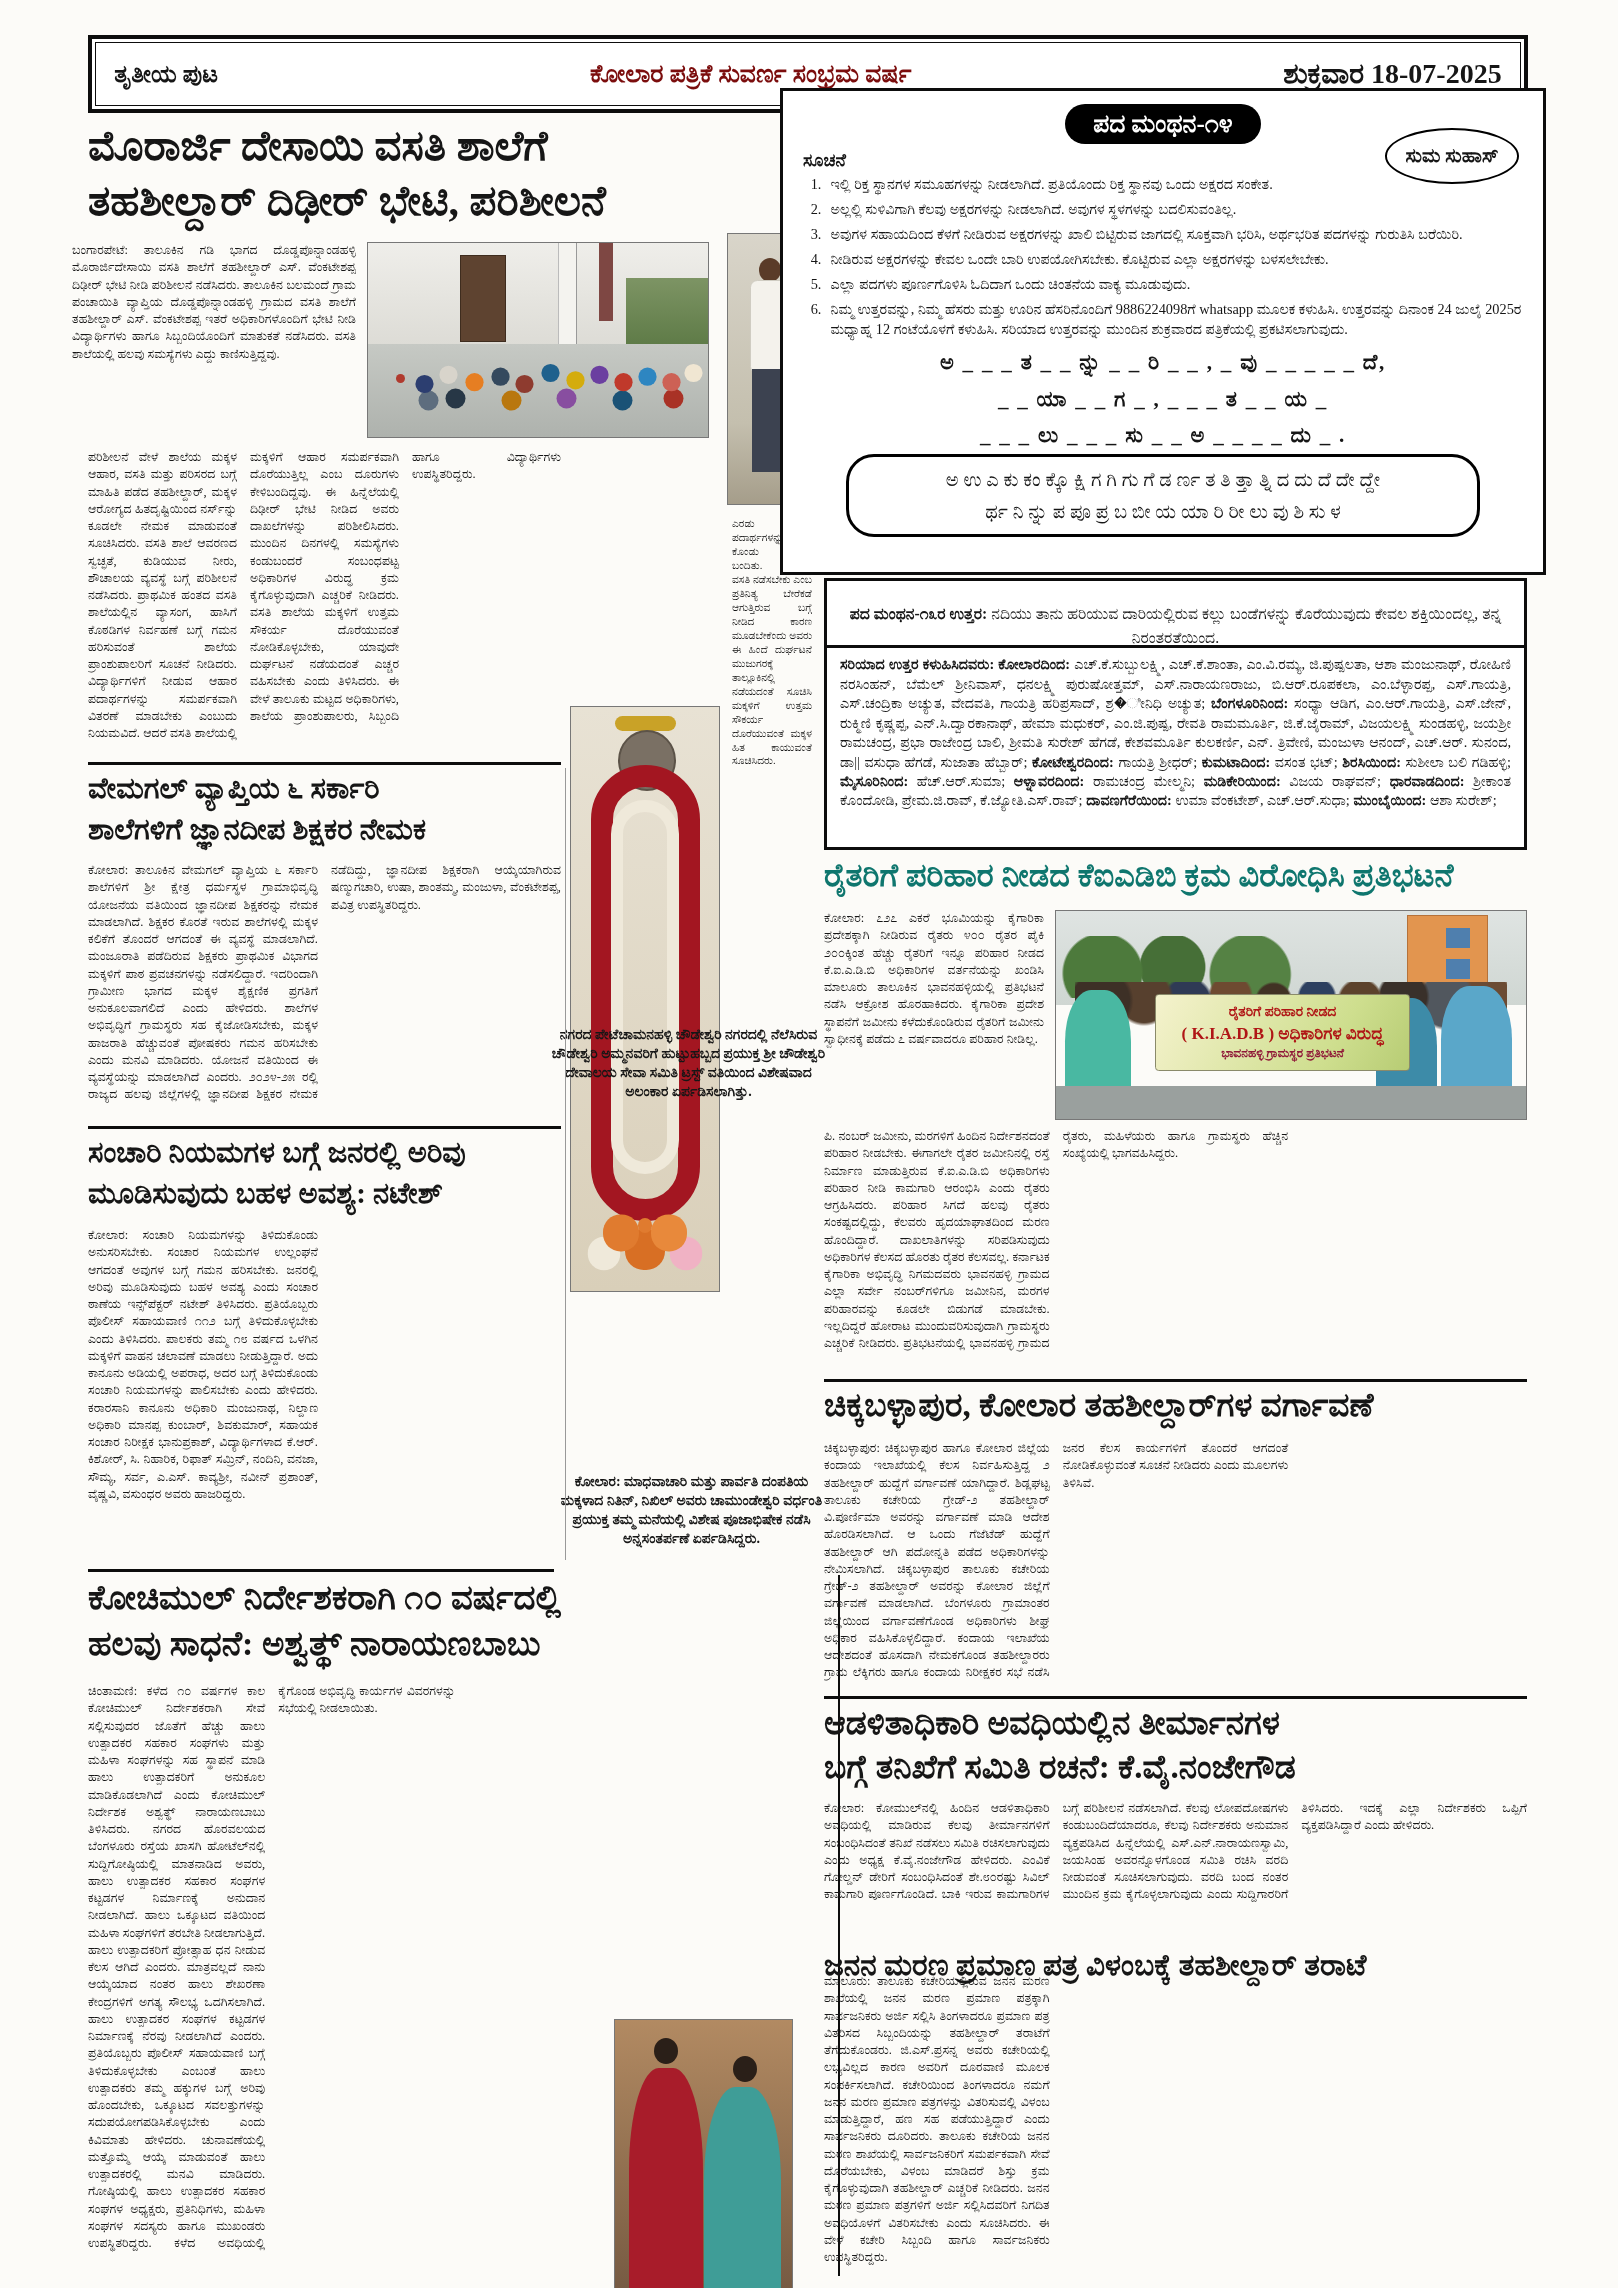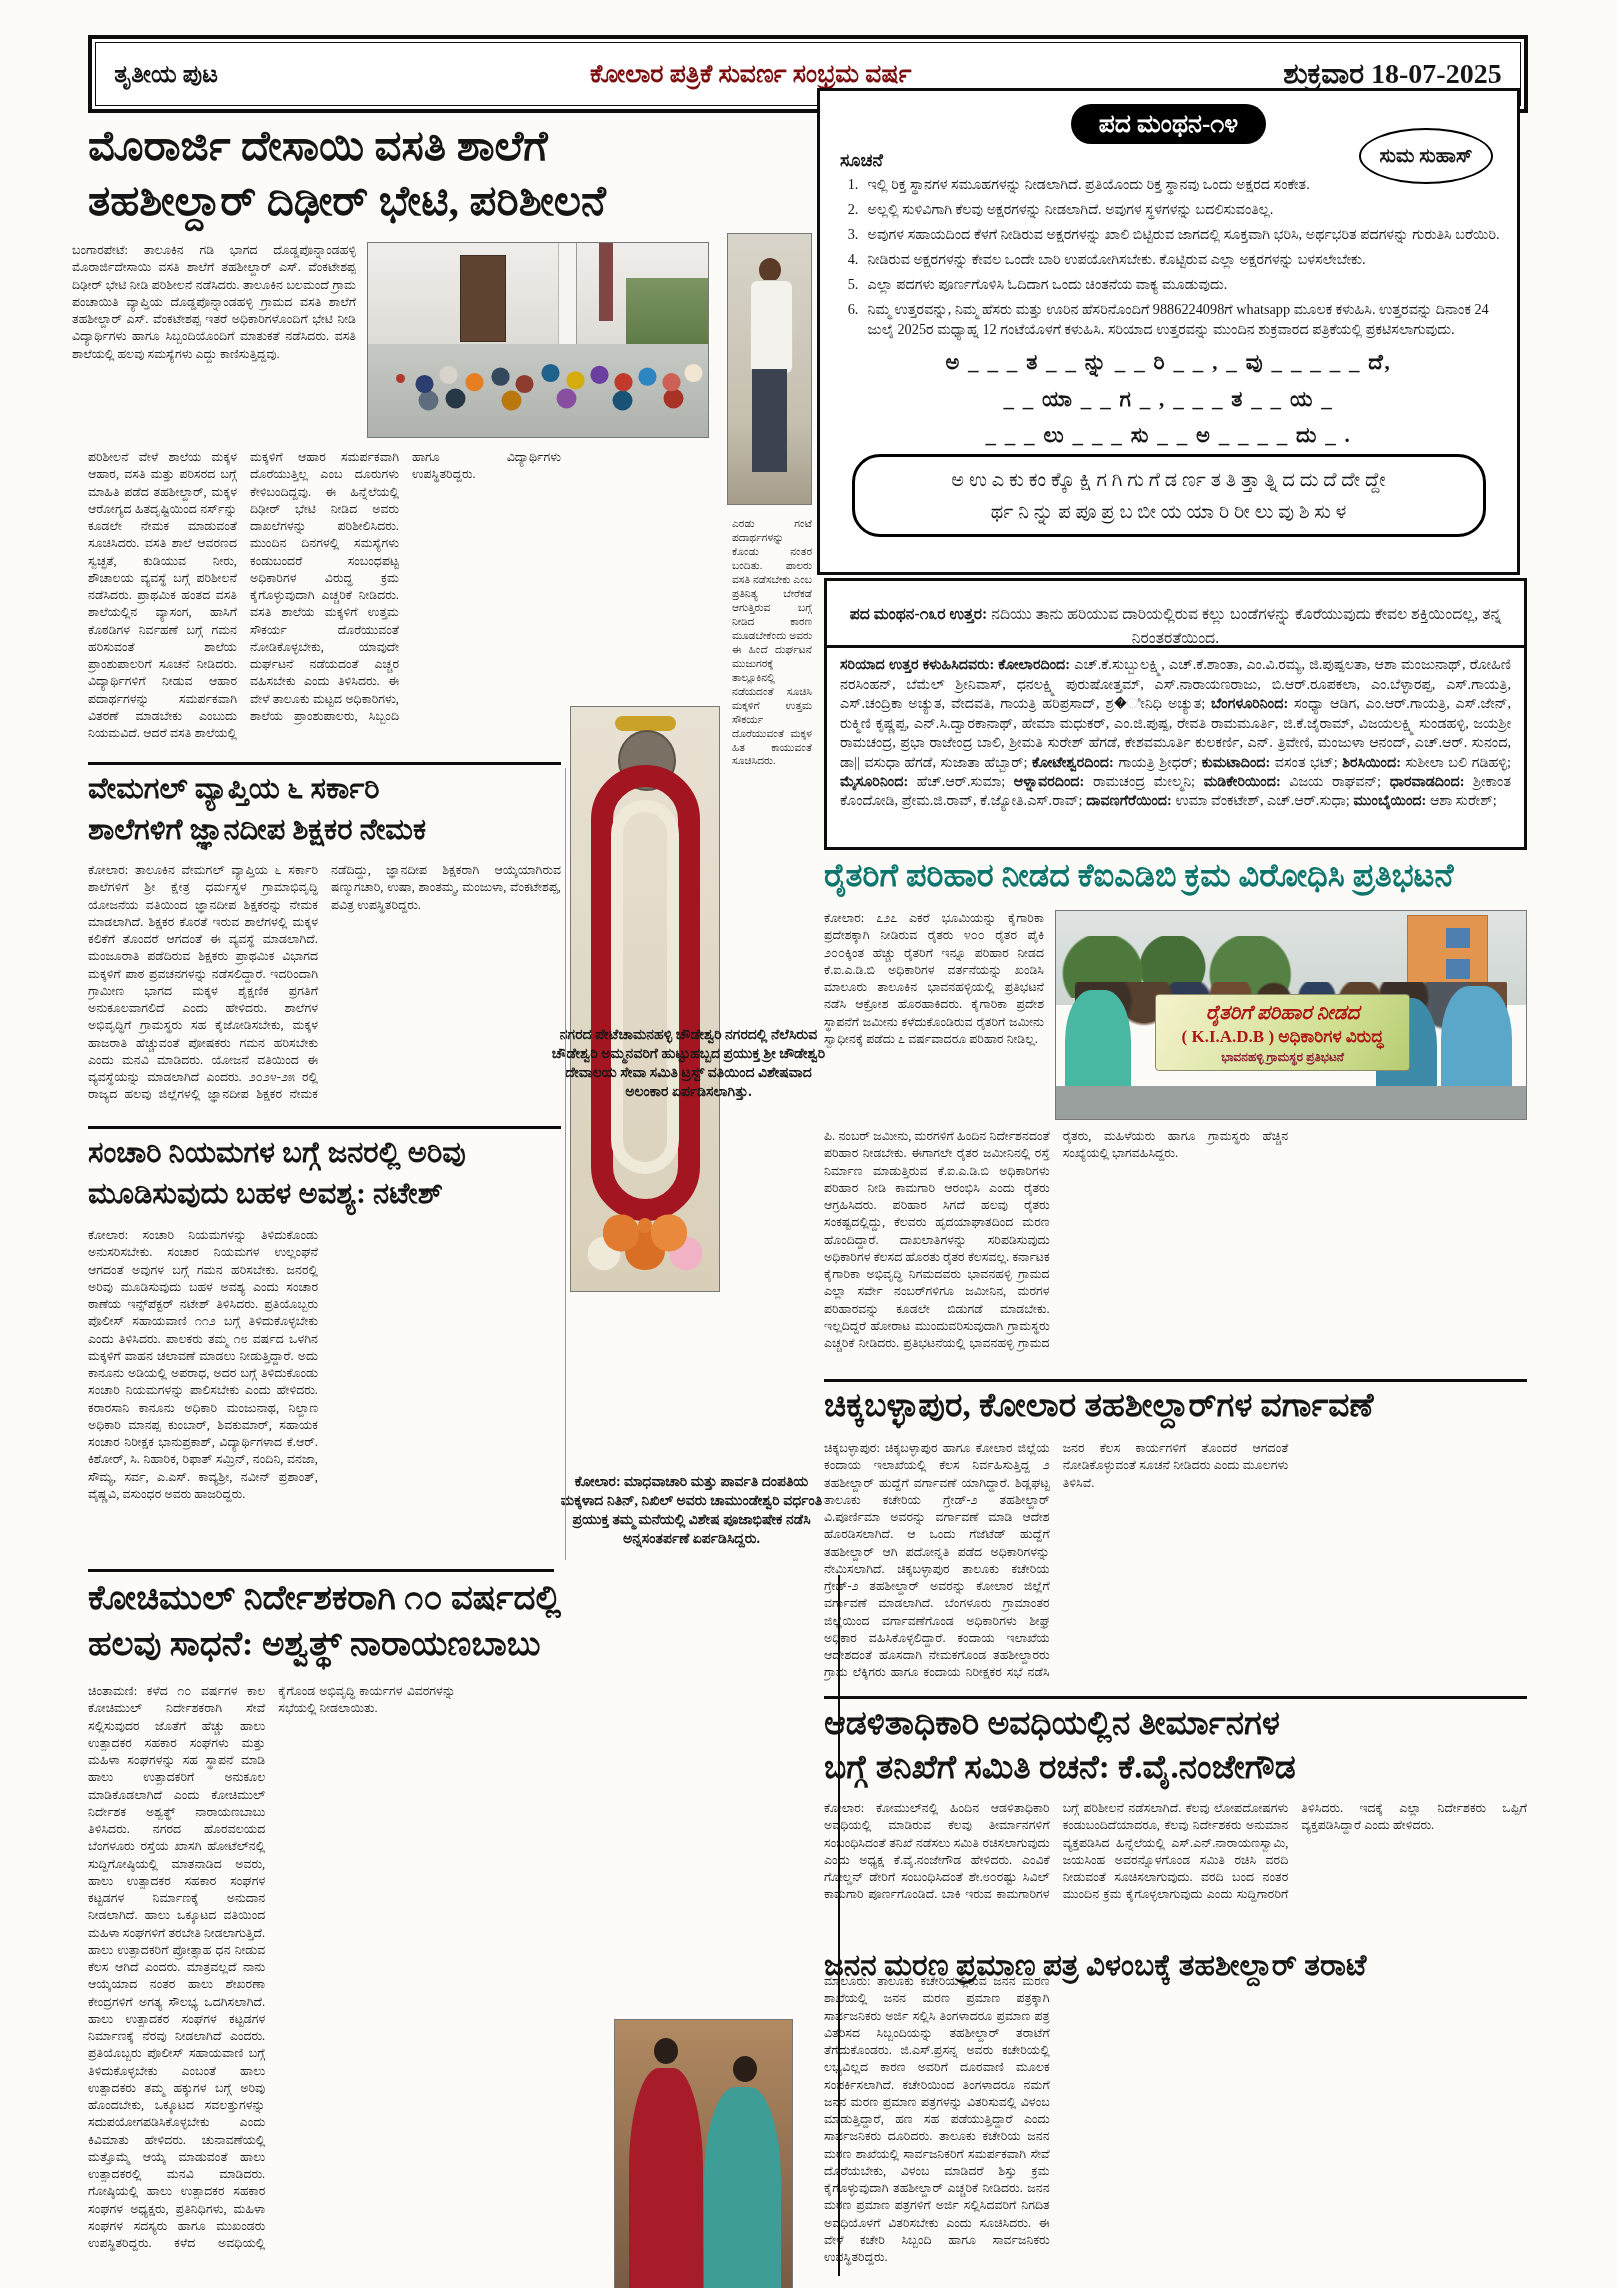--- a/index.html
+++ b/index.html
@@ -79,21 +79,21 @@
      radial-gradient(circle at 26% 32%,#2f3a55 7%,transparent 8%),radial-gradient(circle at 36% 22%,#6e4a31 7%,transparent 8%),
      radial-gradient(circle at 46% 30%,#413224 7%,transparent 8%),radial-gradient(circle at 56% 24%,#2d4060 7%,transparent 8%),
      radial-gradient(circle at 66% 30%,#5c422c 7%,transparent 8%),radial-gradient(circle at 76% 24%,#39302a 7%,transparent 8%),
      radial-gradient(circle at 86% 30%,#51575e 7%,transparent 8%),radial-gradient(circle at 94% 26%,#6b4b33 7%,transparent 8%);}
   .saree-l{position:absolute;left:2%;bottom:0;width:14%;height:62%;border-radius:40% 40% 0 0;background:#49b8a2;}
   .saree-r{position:absolute;right:3%;bottom:0;width:15%;height:64%;border-radius:40% 40% 0 0;background:#5aa7c9;}
   .saree-r2{position:absolute;right:19%;bottom:0;width:13%;height:58%;border-radius:40% 40% 0 0;background:#3d8ba8;}
   .banner{position:absolute;left:21%;top:40%;width:54%;height:36%;background:linear-gradient(120deg,#f5f2cd,#cede8e 70%,#b7cc74);
      border:1.8px solid #8a8a6a;border-radius:3.7px;display:flex;flex-direction:column;align-items:center;justify-content:center;gap:3.7px;}
   .banner div{color:#b01616;font-weight:bold;text-align:center;line-height:1.15;}
-  .banner .b1{font-size:20px;font-style:italic;} .banner .b2{font-size:17px;} .banner .b3{font-size:12px;color:#8f1838;}
+  .banner .b1{font-size:14px;} .banner .b2{font-size:17px;} .banner .b3{font-size:12px;color:#8f1838;}
   .ph-road{position:absolute;left:0;bottom:0;right:0;height:16%;background:#9aa09e;}
   .vline{background:#999;}
 </style>
 </head>
 <body>
 
 <div id="page">
 
   <div class="abs" id="mast">
     <div id="mast-inner">
@@ -160,21 +160,21 @@
   <div class="abs caption" style="left:557px;top:1473px;width:269px;">ಕೋಲಾರ: ಮಾಧವಾಚಾರಿ ಮತ್ತು ಪಾರ್ವತಿ ದಂಪತಿಯ ಮಕ್ಕಳಾದ ನಿತಿನ್, ನಿಖಿಲ್ ಅವರು ಚಾಮುಂಡೇಶ್ವರಿ ವರ್ಧಂತಿ ಪ್ರಯುಕ್ತ ತಮ್ಮ ಮನೆಯಲ್ಲಿ ವಿಶೇಷ ಪೂಜಾಭಿಷೇಕ ನಡೆಸಿ ಅನ್ನಸಂತರ್ಪಣೆ ಏರ್ಪಡಿಸಿದ್ದರು.</div>
 
   <div class="abs rule" style="left:88px;top:1569px;width:466px;height:2.8px;"></div>
   <div class="abs hl" style="left:88px;top:1580px;width:748px;font-size:34px;">ಕೋಚಿಮುಲ್ ನಿರ್ದೇಶಕರಾಗಿ ೧೦ ವರ್ಷದಲ್ಲಿ</div>
   <div class="abs hl" style="left:88px;top:1626px;width:748px;font-size:34px;">ಹಲವು ಸಾಧನೆ: ಅಶ್ವತ್ಥ್ ನಾರಾಯಣಬಾಬು</div>
   <div class="abs bt cols4" style="left:88px;top:1683px;width:748px;height:589px;">ಚಿಂತಾಮಣಿ: ಕಳೆದ ೧೦ ವರ್ಷಗಳ ಕಾಲ ಕೋಚಿಮುಲ್ ನಿರ್ದೇಶಕರಾಗಿ ಸೇವೆ ಸಲ್ಲಿಸುವುದರ ಜೊತೆಗೆ ಹೆಚ್ಚು ಹಾಲು ಉತ್ಪಾದಕರ ಸಹಕಾರ ಸಂಘಗಳು ಮತ್ತು ಮಹಿಳಾ ಸಂಘಗಳನ್ನು ಸಹ ಸ್ಥಾಪನೆ ಮಾಡಿ ಹಾಲು ಉತ್ಪಾದಕರಿಗೆ ಅನುಕೂಲ ಮಾಡಿಕೊಡಲಾಗಿದೆ ಎಂದು ಕೋಚಿಮುಲ್ ನಿರ್ದೇಶಕ ಅಶ್ವತ್ಥ್ ನಾರಾಯಣಬಾಬು ತಿಳಿಸಿದರು. ನಗರದ ಹೊರವಲಯದ ಬೆಂಗಳೂರು ರಸ್ತೆಯ ಖಾಸಗಿ ಹೋಟೆಲ್‌ನಲ್ಲಿ ಸುದ್ದಿಗೋಷ್ಠಿಯಲ್ಲಿ ಮಾತನಾಡಿದ ಅವರು, ಹಾಲು ಉತ್ಪಾದಕರ ಸಹಕಾರ ಸಂಘಗಳ ಕಟ್ಟಡಗಳ ನಿರ್ಮಾಣಕ್ಕೆ ಅನುದಾನ ನೀಡಲಾಗಿದೆ. ಹಾಲು ಒಕ್ಕೂಟದ ವತಿಯಿಂದ ಮಹಿಳಾ ಸಂಘಗಳಿಗೆ ತರಬೇತಿ ನೀಡಲಾಗುತ್ತಿದೆ. ಹಾಲು ಉತ್ಪಾದಕರಿಗೆ ಪ್ರೋತ್ಸಾಹ ಧನ ನೀಡುವ ಕೆಲಸ ಆಗಿದೆ ಎಂದರು. ಮಾತ್ರವಲ್ಲದೆ ನಾನು ಆಯ್ಕೆಯಾದ ನಂತರ ಹಾಲು ಶೇಖರಣಾ ಕೇಂದ್ರಗಳಿಗೆ ಅಗತ್ಯ ಸೌಲಭ್ಯ ಒದಗಿಸಲಾಗಿದೆ. ಹಾಲು ಉತ್ಪಾದಕರ ಸಂಘಗಳ ಕಟ್ಟಡಗಳ ನಿರ್ಮಾಣಕ್ಕೆ ನೆರವು ನೀಡಲಾಗಿದೆ ಎಂದರು. ಪ್ರತಿಯೊಬ್ಬರು ಪೊಲೀಸ್ ಸಹಾಯವಾಣಿ ಬಗ್ಗೆ ತಿಳಿದುಕೊಳ್ಳಬೇಕು ಎಂಬಂತೆ ಹಾಲು ಉತ್ಪಾದಕರು ತಮ್ಮ ಹಕ್ಕುಗಳ ಬಗ್ಗೆ ಅರಿವು ಹೊಂದಬೇಕು, ಒಕ್ಕೂಟದ ಸವಲತ್ತುಗಳನ್ನು ಸದುಪಯೋಗಪಡಿಸಿಕೊಳ್ಳಬೇಕು ಎಂದು ಕಿವಿಮಾತು ಹೇಳಿದರು. ಚುನಾವಣೆಯಲ್ಲಿ ಮತ್ತೊಮ್ಮೆ ಆಯ್ಕೆ ಮಾಡುವಂತೆ ಹಾಲು ಉತ್ಪಾದಕರಲ್ಲಿ ಮನವಿ ಮಾಡಿದರು. ಗೋಷ್ಠಿಯಲ್ಲಿ ಹಾಲು ಉತ್ಪಾದಕರ ಸಹಕಾರ ಸಂಘಗಳ ಅಧ್ಯಕ್ಷರು, ಪ್ರತಿನಿಧಿಗಳು, ಮಹಿಳಾ ಸಂಘಗಳ ಸದಸ್ಯರು ಹಾಗೂ ಮುಖಂಡರು ಉಪಸ್ಥಿತರಿದ್ದರು. ಕಳೆದ ಅವಧಿಯಲ್ಲಿ ಕೈಗೊಂಡ ಅಭಿವೃದ್ಧಿ ಕಾರ್ಯಗಳ ವಿವರಗಳನ್ನು ಸಭೆಯಲ್ಲಿ ನೀಡಲಾಯಿತು.</div>
 
   <div class="abs vline" style="left:565px;top:768px;width:0.9px;height:792px;"></div>
   <div class="abs vline" style="left:838px;top:1575px;width:1.8px;height:701px;background:#0d0d0d;"></div>
 
-  <div class="abs box" style="left:817px;top:88px;width:703px;height:487px;">
+  <div class="abs box" style="left:780px;top:88px;width:766px;height:487px;">
     <div style="text-align:center;margin-top:13px;">
       <span id="puzzle-pill">ಪದ ಮಂಥನ-೧೪</span>
     </div>
     <div id="puzzle-author">ಸುಮ ಸುಹಾಸ್</div>
     <div class="notice-label" style="margin:5.5px 0 0 20px;">ಸೂಚನೆ</div>
     <ol class="instr">
       <li>ಇಲ್ಲಿ ರಿಕ್ತ ಸ್ಥಾನಗಳ ಸಮೂಹಗಳನ್ನು ನೀಡಲಾಗಿದೆ. ಪ್ರತಿಯೊಂದು ರಿಕ್ತ ಸ್ಥಾನವು ಒಂದು ಅಕ್ಷರದ ಸಂಕೇತ.</li>
       <li>ಅಲ್ಲಲ್ಲಿ ಸುಳಿವಿಗಾಗಿ ಕೆಲವು ಅಕ್ಷರಗಳನ್ನು ನೀಡಲಾಗಿದೆ. ಅವುಗಳ ಸ್ಥಳಗಳನ್ನು ಬದಲಿಸುವಂತಿಲ್ಲ.</li>
       <li>ಅವುಗಳ ಸಹಾಯದಿಂದ ಕೆಳಗೆ ನೀಡಿರುವ ಅಕ್ಷರಗಳನ್ನು ಖಾಲಿ ಬಿಟ್ಟಿರುವ ಜಾಗದಲ್ಲಿ ಸೂಕ್ತವಾಗಿ ಭರಿಸಿ, ಅರ್ಥಭರಿತ ಪದಗಳನ್ನು ಗುರುತಿಸಿ ಬರೆಯಿರಿ.</li>
       <li>ನೀಡಿರುವ ಅಕ್ಷರಗಳನ್ನು ಕೇವಲ ಒಂದೇ ಬಾರಿ ಉಪಯೋಗಿಸಬೇಕು. ಕೊಟ್ಟಿರುವ ಎಲ್ಲಾ ಅಕ್ಷರಗಳನ್ನು ಬಳಸಲೇಬೇಕು.</li>

